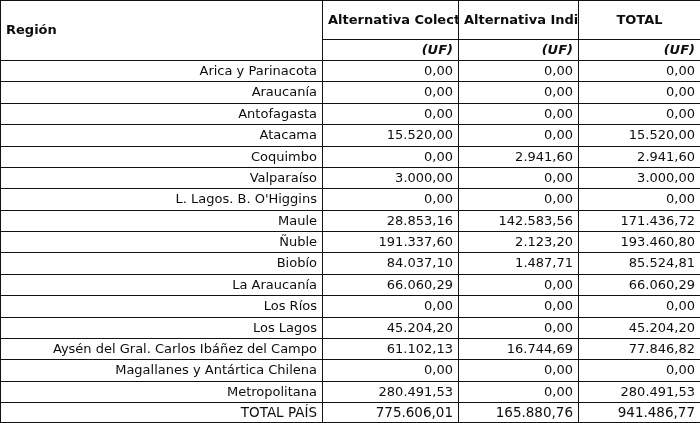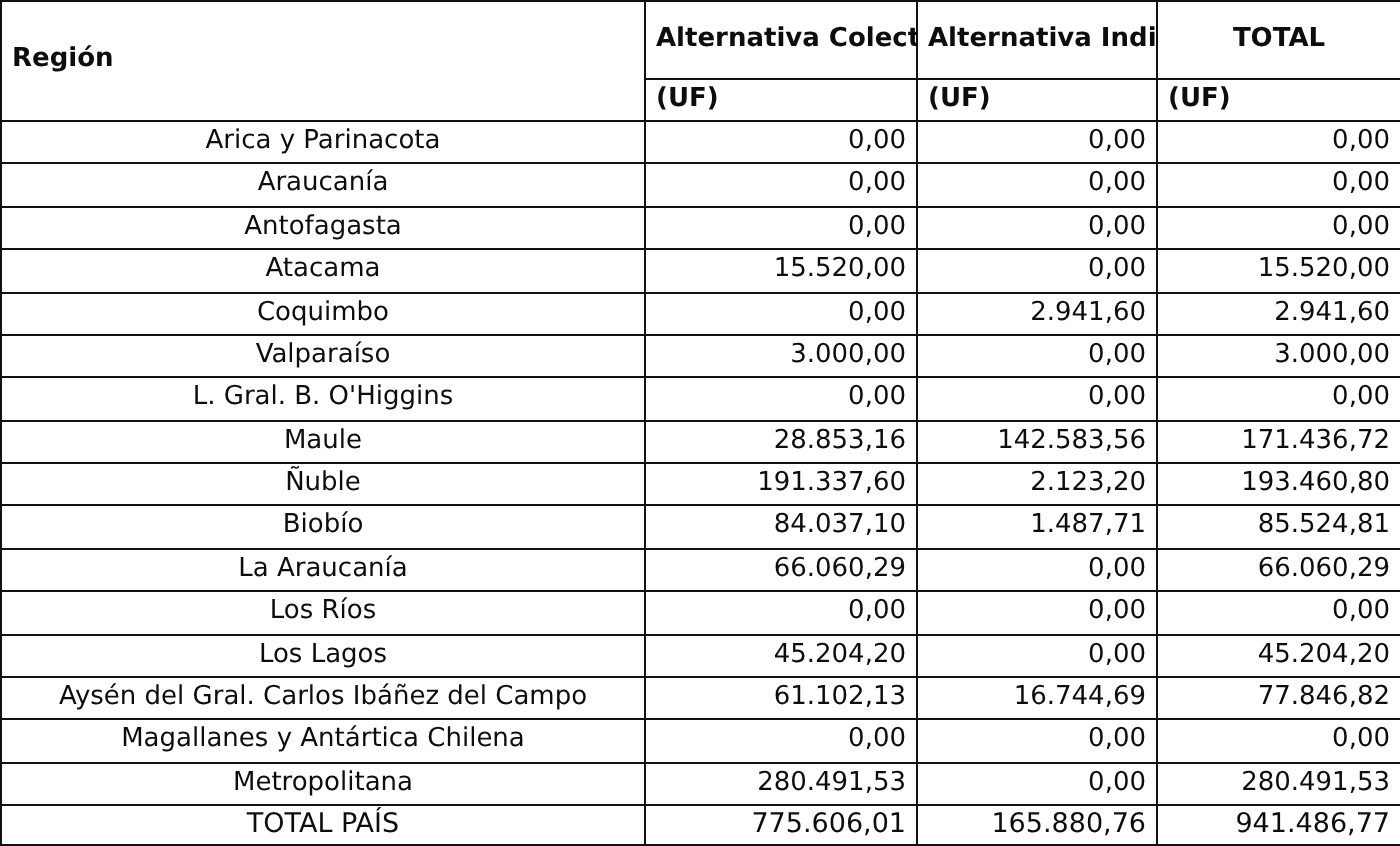--- a/index.html
+++ b/index.html
@@ -54,28 +54,29 @@
   }
   th.col-head {
     text-align: center;
     vertical-align: middle;
     font-weight: bold;
     font-size: 13.5px;
     white-space: pre-line;
     height: 36px;
   }
   th.unit-head {
-    text-align: left;
+    text-align: right;
     font-weight: bold;
     font-size: 13.5px;
     height: 18px;
     padding-right: 6px;
+    font-style: italic;
   }
   td.td-region {
-    text-align: center;
+    text-align: right;
     padding-left: 6px;
   }
   td.td-num {
     text-align: right;
     padding-right: 6px;
   }
   tr.total-row td {
     font-weight: normal;
     font-size: 13.5px;
   }
@@ -141,21 +142,21 @@
           <td class="td-num">2.941,60</td>
           <td class="td-num">2.941,60</td>
         </tr>
         <tr>
           <td class="td-region">Valparaíso</td>
           <td class="td-num">3.000,00</td>
           <td class="td-num">0,00</td>
           <td class="td-num">3.000,00</td>
         </tr>
         <tr>
-          <td class="td-region">L. Gral. B. O'Higgins</td>
+          <td class="td-region">L. Lagos. B. O'Higgins</td>
           <td class="td-num">0,00</td>
           <td class="td-num">0,00</td>
           <td class="td-num">0,00</td>
         </tr>
         <tr>
           <td class="td-region">Maule</td>
           <td class="td-num">28.853,16</td>
           <td class="td-num">142.583,56</td>
           <td class="td-num">171.436,72</td>
         </tr>

